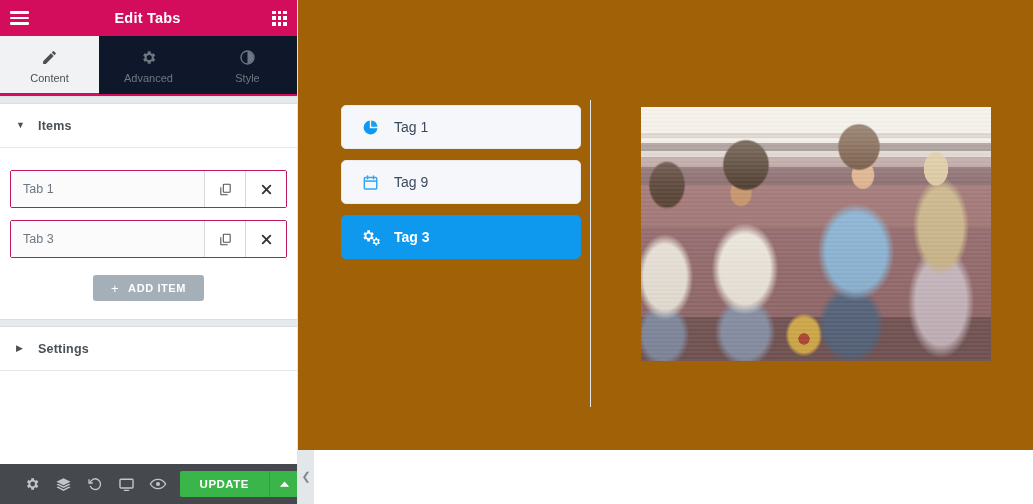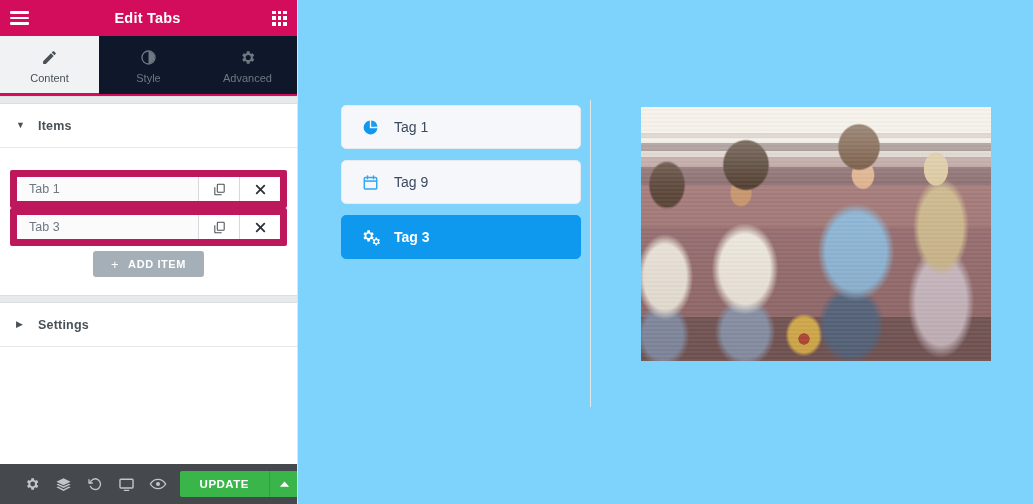--- a/index.html
+++ b/index.html
@@ -149,24 +149,25 @@
 
   
   #items-body {
     background: #ffffff;
     padding: 22px 10px 18px 10px;
     box-sizing: border-box;
   }
   .repeater-row {
     display: flex;
     align-items: stretch;
-    border: 7px solid #be185d;
+    border: 1px solid #be185d;
     border-radius: 2px;
     background: #fbfbfc;
     height: 38px;
+    margin-bottom: 12px;
     box-sizing: border-box;
   }
   .repeater-row .r-input {
     flex: 1;
     display: flex;
     align-items: center;
     padding-left: 12px;
     font-size: 12.5px;
     color: #6d7882;
     background: #fbfbfc;
@@ -273,22 +274,22 @@
     justify-content: center;
     cursor: pointer;
     color: #7d8994;
     font-size: 11px;
   }
 
   
   #canvas {
     position: absolute;
     left: 298px; top: 0;
-    width: 735px; height: 504px;
-    background: #7dd3fc;
+    width: 735px; height: 450px;
+    background: #a16207;
   }
 
   #tabs-widget {
     position: absolute;
     left: 43px;
     top: 105px;
     width: 240px;
   }
   .wtab {
     height: 44px;
@@ -422,34 +423,34 @@
       <div class="ptab active">
         <span>
           <svg width="17" height="17" viewBox="0 0 24 24" fill="#495157">
             <path d="M3 17.2V21h3.8L17.9 9.9l-3.8-3.8L3 17.2zM20.7 7.1c.4-.4.4-1 0-1.4l-2.4-2.4c-.4-.4-1-.4-1.4 0l-1.8 1.8 3.8 3.8 1.8-1.8z"></path>
           </svg>
         </span>
         <span class="ptab-label">Content</span>
       </div>
       <div class="ptab">
         <span>
+          <svg width="17" height="17" viewBox="0 0 24 24" fill="#6d7882">
+            <path d="M19.4 13a7.8 7.8 0 0 0 0-2l2.1-1.6-2-3.4-2.5 1a7.6 7.6 0 0 0-1.7-1L15 3.3H11l-.3 2.7c-.6.25-1.2.6-1.7 1l-2.5-1-2 3.4L6.6 11a7.8 7.8 0 0 0 0 2l-2.1 1.6 2 3.4 2.5-1c.5.4 1.1.75 1.7 1l.3 2.7h4l.3-2.7c.6-.25 1.2-.6 1.7-1l2.5 1 2-3.4L19.4 13zM13 15.6A3.6 3.6 0 1 1 13 8.4a3.6 3.6 0 0 1 0 7.2z"></path>
+          </svg>
+        </span>
+        <span class="ptab-label">Advanced</span>
+      </div>
+      <div class="ptab">
+        <span>
           <svg width="17" height="17" viewBox="0 0 24 24">
             <circle cx="12" cy="12" r="9.2" fill="none" stroke="#6d7882" stroke-width="1.9"></circle>
             <path d="M12 3.6a8.4 8.4 0 0 1 0 16.8z" fill="#6d7882"></path>
           </svg>
         </span>
         <span class="ptab-label">Style</span>
-      </div>
-      <div class="ptab">
-        <span>
-          <svg width="17" height="17" viewBox="0 0 24 24" fill="#6d7882">
-            <path d="M19.4 13a7.8 7.8 0 0 0 0-2l2.1-1.6-2-3.4-2.5 1a7.6 7.6 0 0 0-1.7-1L15 3.3H11l-.3 2.7c-.6.25-1.2.6-1.7 1l-2.5-1-2 3.4L6.6 11a7.8 7.8 0 0 0 0 2l-2.1 1.6 2 3.4 2.5-1c.5.4 1.1.75 1.7 1l.3 2.7h4l.3-2.7c.6-.25 1.2-.6 1.7-1l2.5 1 2-3.4L19.4 13zM13 15.6A3.6 3.6 0 1 1 13 8.4a3.6 3.6 0 0 1 0 7.2z"></path>
-          </svg>
-        </span>
-        <span class="ptab-label">Advanced</span>
       </div>
     </div>
 
     <div class="strip"></div>
 
     <div class="section-head">
       <span class="caret">▼</span>
       <span class="sec-label">Items</span>
     </div>
 

